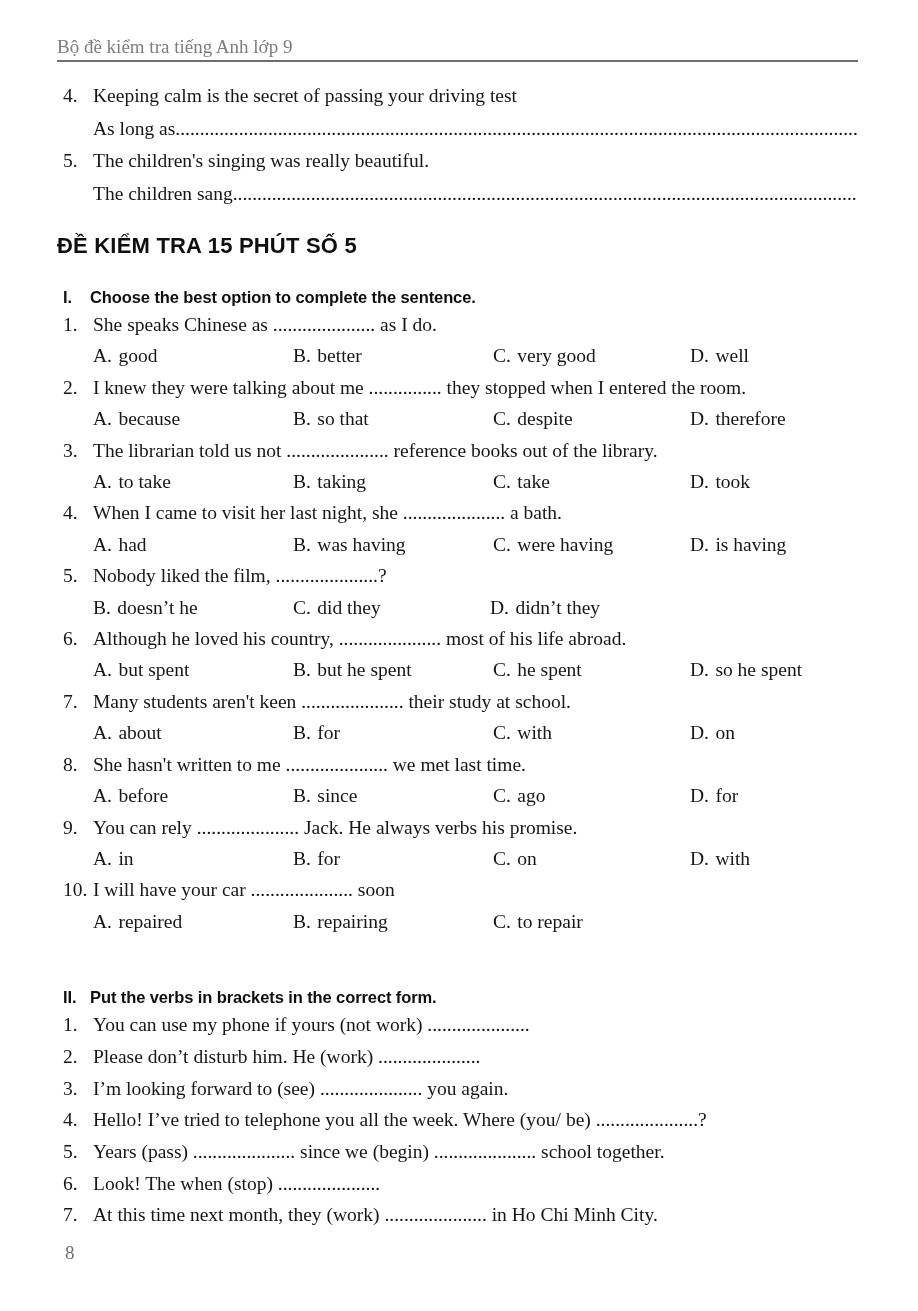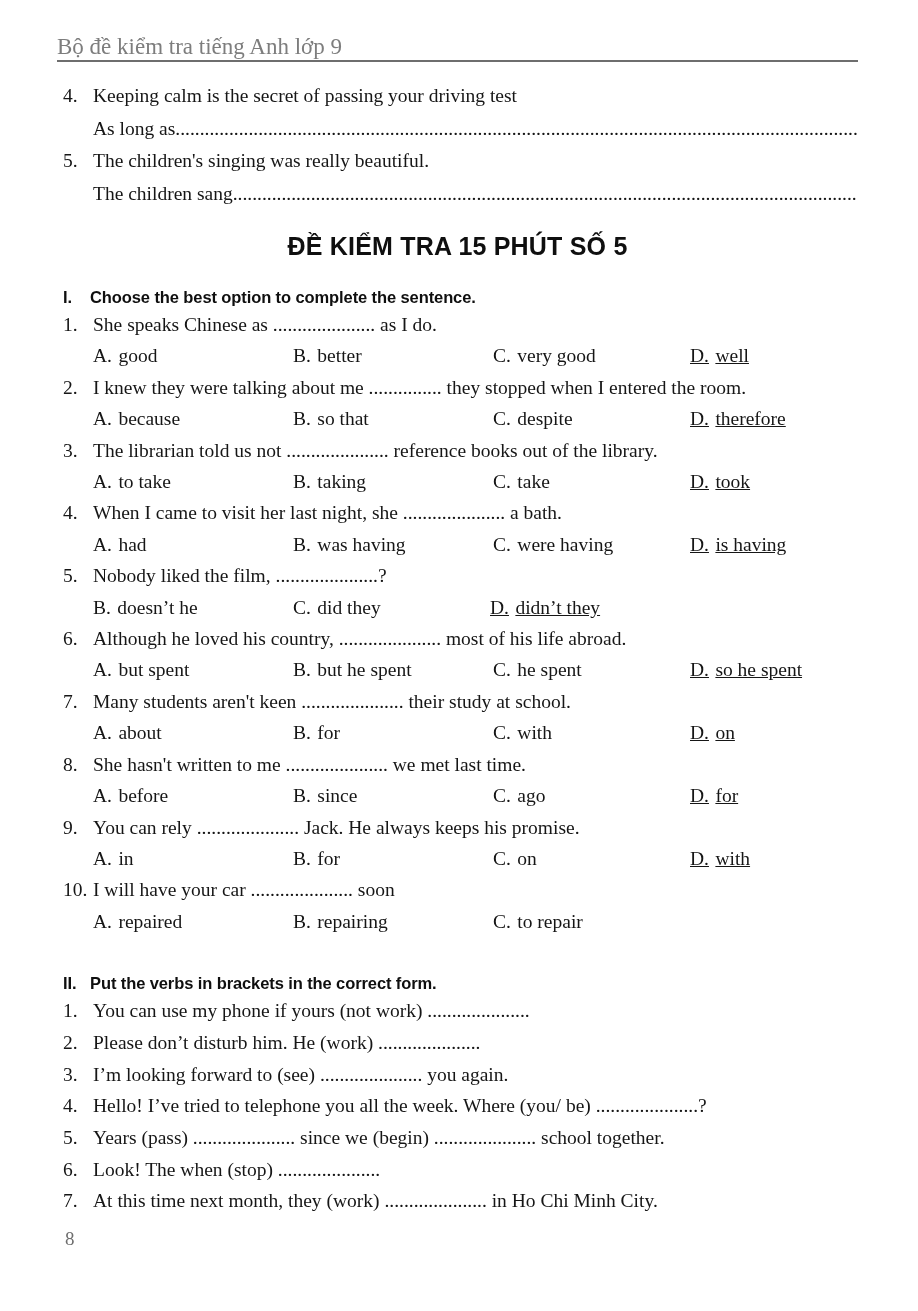--- a/index.html
+++ b/index.html
@@ -10,72 +10,72 @@
     box-sizing: border-box;
     background: #ffffff;
     padding: 36px 60px 20px 57px;
     font-family: "Liberation Serif", "DejaVu Serif", serif;
     color: #161616;
     overflow: hidden;
   }
 
   
   .running-header {
-    font-size: 23px;
+    font-size: 19px;
     line-height: 22px;
     color: #7d7d7d;
     border-bottom: 2px solid #6e6e6e;
     padding-bottom: 2px;
   }
 
   
   .prev { margin-top: 18px; font-size: 19.5px; }
   .pline { display: flex; line-height: 32.5px; padding-left: 6px; }
   .pnum { width: 30px; flex: none; }
   .ansline { display: flex; line-height: 32.5px; padding-left: 36px; }
   .leader { flex: 1; overflow: hidden; white-space: nowrap; }
 
   
   .test-title {
     margin-top: 21px;
-    text-align: center;
+    text-align: left;
     font-family: "Liberation Sans", "DejaVu Sans", sans-serif;
     font-weight: bold;
-    font-size: 25px;
+    font-size: 22px;
     line-height: 30px;
     color: #0f0f0f;
     letter-spacing: 0.2px;
   }
 
   
   .sec-heading {
     display: flex;
     font-family: "Liberation Sans", "DejaVu Sans", sans-serif;
     font-weight: bold;
     font-size: 16.5px;
     line-height: 24px;
     letter-spacing: -0.1px;
     color: #0f0f0f;
     padding-left: 6px;
   }
   .sec-heading.s1 { margin-top: 24px; }
-  .sec-heading.s2 { margin-top: 34px; }
+  .sec-heading.s2 { margin-top: 48px; }
   .sec-num { width: 27px; flex: none; }
 
   
   .qlist { font-size: 19.5px; }
   .q { display: flex; line-height: 31.4px; padding-left: 6px; }
   .qnum { width: 30px; flex: none; }
   .qtext { flex: 1; white-space: nowrap; }
   .opts { display: flex; line-height: 31.4px; padding-left: 36px; }
   .opt { flex: none; white-space: nowrap; }
   .opt.o0 { width: 200px; }
   .opt.o1 { width: 200px; }
   .opt.o2 { width: 197px; }
-  .opt.o3 { flex: 1; text-decoration: underline; }
+  .opt.o3 { flex: 1; }
   .olet { margin-right: 0.33em; }
 
   
   .vlist { font-size: 19.5px; }
   .vlist .q { line-height: 31.7px; }
 
   
   .page-number {
     margin-top: 10px;
     padding-left: 8px;
@@ -203,21 +203,21 @@
     </div>
     <div class="opts">
       <span class="opt o0"><span class="olet">A.</span><span>before</span></span>
       <span class="opt o1"><span class="olet">B.</span><span>since</span></span>
       <span class="opt o2"><span class="olet">C.</span><span>ago</span></span>
       <span class="opt o3"><span class="olet">D.</span><span>for</span></span>
     </div>
 
     <div class="q">
       <span class="qnum">9.</span>
-      <span class="qtext">You can rely ..................... Jack. He always keeps his promise.</span>
+      <span class="qtext">You can rely ..................... Jack. He always verbs his promise.</span>
     </div>
     <div class="opts">
       <span class="opt o0"><span class="olet">A.</span><span>in</span></span>
       <span class="opt o1"><span class="olet">B.</span><span>for</span></span>
       <span class="opt o2"><span class="olet">C.</span><span>on</span></span>
       <span class="opt o3"><span class="olet">D.</span><span>with</span></span>
     </div>
 
     <div class="q">
       <span class="qnum">10.</span>

